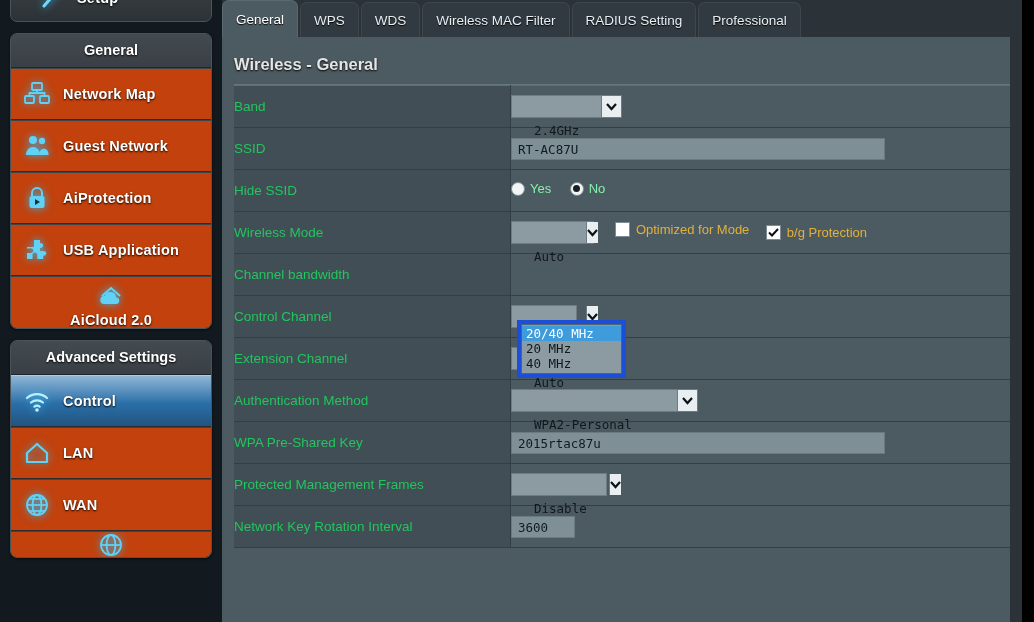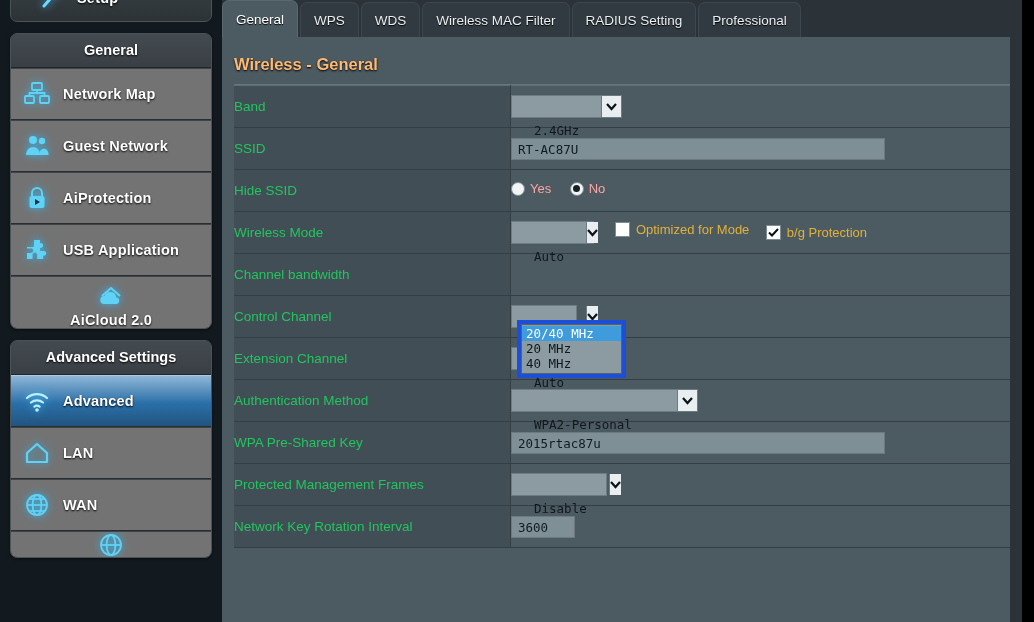--- a/index.html
+++ b/index.html
@@ -39,21 +39,21 @@
     height:33px;line-height:33px;text-align:center;
     color:#ffffff;font-size:14.5px;font-weight:bold;
     background:linear-gradient(#444b50,#393f44);
     border-bottom:1px solid #20262a;
     text-shadow:0 1px 2px #000;
   }
   .side-item{
     height:52px;display:flex;align-items:center;
     border-bottom:1px solid #272d31;
     border-top:1px solid #3e454a;
-    background:#737373;
+    background:#c2410c;
     cursor:pointer;
     box-sizing:border-box;
   }
   .side-item:last-child{border-bottom:none;flex-direction:column;}
   .side-item.active{
     background:linear-gradient(#8fb6d6,#2a6fa8 55%,#22547f);
     border-top:1px solid #a9cbe4;
   }
   .side-ico{
     width:52px;min-width:52px;height:52px;
@@ -93,21 +93,21 @@
     height:37px;line-height:37px;
     border-color:#5a686f;
   }
   .content{
     position:absolute;left:0;top:37px;width:800px;height:585px;
     background:#4c5a61;
     box-sizing:border-box;
     padding:0;
   }
   .panel-title{
-    color:#fdba74;font-size:16.5px;font-weight:bold;
+    color:#e5e5e5;font-size:16.5px;font-weight:bold;
     padding:18px 0 10px 12px;
     text-shadow:0 1px 2px #000;
   }
   .panel-rule{
     height:1px;background:#66757c;margin:0 12px 0 12px;
   }
   .panel-sub{
     color:#e6ecef;font-size:13.5px;padding:14px 0 14px 12px;
   }
   table.form{
@@ -157,21 +157,21 @@
   .radio-wrap{display:inline-flex;align-items:center;margin-right:14px;cursor:pointer;}
   .radio{
     width:12px;height:12px;border-radius:50%;
     background:#f2f5f6;border:1px solid #7e8c92;
     display:inline-block;margin-right:5px;position:relative;
   }
   .radio.on::after{
     content:"";position:absolute;left:2.5px;top:2.5px;
     width:7px;height:7px;border-radius:50%;background:#161f24;
   }
-  .rlab{color:#fca5a5;font-size:13px;}
+  .rlab{color:#86efac;font-size:13px;}
   .cbox-wrap{display:inline-flex;align-items:center;margin-right:12px;cursor:pointer;}
   .cbox{
     width:13px;height:13px;background:#ffffff;border:1px solid #7e8c92;
     display:inline-flex;align-items:center;justify-content:center;margin-right:6px;
   }
   .clab{color:#e2b13a;font-size:13px;}
 
   
   .dd-overlay{
     position:absolute;left:517px;top:320px;
@@ -290,21 +290,21 @@
         <span class="side-ico">
           <svg width="28" height="24" viewBox="0 0 28 24">
               <g fill="none" stroke="#bfeeff" stroke-width="2.2" stroke-linecap="round">
                 <path d="M4 9a15 15 0 0 1 20 0"></path>
                 <path d="M8 13.5a9.5 9.5 0 0 1 12 0"></path>
                 <path d="M11.4 17.6a4.5 4.5 0 0 1 5.2 0"></path>
               </g>
               <circle cx="14" cy="21" r="1.8" fill="#bfeeff"></circle>
             </svg>
         </span>
-        <span class="side-label">Advanced</span>
+        <span class="side-label">Control</span>
       </div>
 
       <div class="side-item">
         <span class="side-ico">
           <svg width="28" height="26" viewBox="0 0 28 26">
               <path d="M4 13L14 4l10 9v9H4z" fill="none" stroke="#5fd2f5" stroke-width="2.2" stroke-linejoin="round"></path>
             </svg>
         </span>
         <span class="side-label">LAN</span>
       </div>

